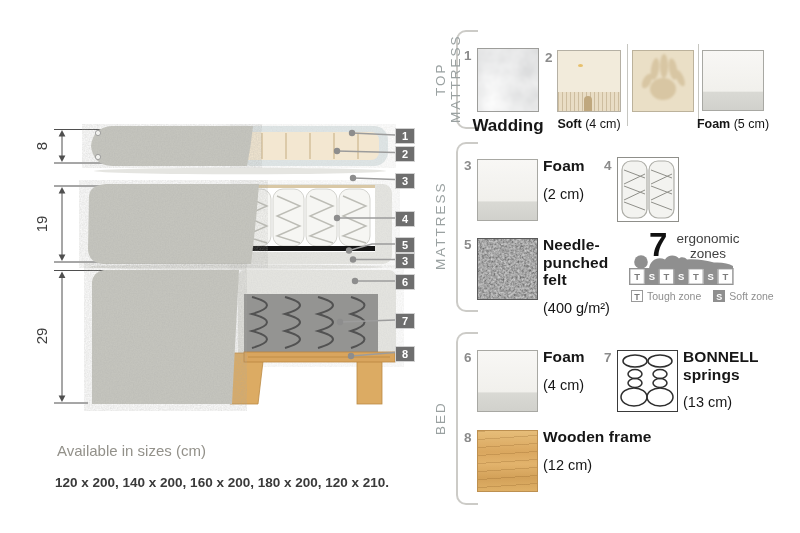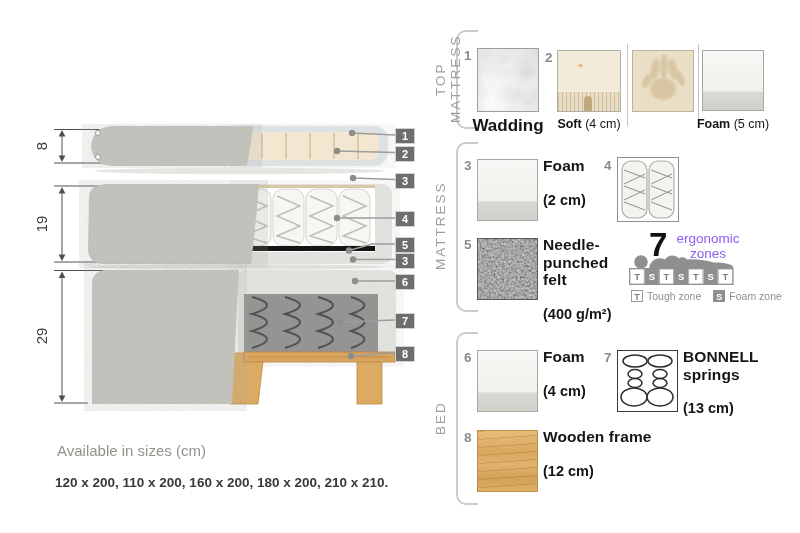--- a/index.html
+++ b/index.html
@@ -20,28 +20,28 @@
   .latex-notch{position:absolute;left:26px;bottom:0;width:8px;height:15px;background:#c0a87e;
     border-radius:4px 4px 0 0;}
   .latex-dot{position:absolute;left:20px;top:13px;width:5px;height:3px;background:#e7c06c;border-radius:50%;}
   .sw-memory{background:#eadfc6;border:1px solid #bcb29b;}
   .sw-wood{background:linear-gradient(180deg,#e6bd79 0%,#daa75f 35%,#e2b36c 55%,#d3a159 78%,#dfb066 100%);
     border:1px solid #bd9050;}
   .wood-grain{position:absolute;inset:0;
     background:repeating-linear-gradient(176deg,rgba(125,80,25,.22) 0 1px,rgba(0,0,0,0) 1px 8px);}
   .cap{position:absolute;font-size:15.5px;color:#161616;line-height:1.13;}
   .cap b{font-weight:bold;letter-spacing:.1px;}
-  .cap .dt{display:block;font-weight:bold;font-size:14.5px;margin-top:17px;}
+  .cap .dt{display:block;font-weight:normal;font-size:14.5px;margin-top:11px;}
   .capc{position:absolute;text-align:center;font-size:12.5px;color:#161616;line-height:1.15;}
   .capc b{font-weight:bold;}
   .nowrap{white-space:nowrap;}
   .vdiv{position:absolute;width:1px;top:44px;height:82px;background:#c6c6c1;}
   .wadding-cap{font-size:17px;font-weight:bold;}
   .big7{position:absolute;font-size:33px;font-weight:bold;color:#111;line-height:1;}
-  .ergo-cap{position:absolute;width:74px;text-align:center;font-size:13.5px;color:#8b5cf6;line-height:1.1;}
+  .ergo-cap{position:absolute;width:74px;text-align:center;font-size:13.5px;color:#404040;line-height:1.1;}
   .zone-legend{position:absolute;display:flex;align-items:center;gap:4px;
     font-size:10.5px;color:#8f8f8f;}
   .zkey{display:inline-block;width:12px;height:12px;line-height:12px;text-align:center;
     font-size:9px;font-weight:bold;box-sizing:border-box;}
   .zkey.t{background:#fff;border:1px solid #9a9a9a;color:#7c7c7c;}
   .zkey.s{background:#8f8f8f;border:1px solid #8f8f8f;color:#fff;margin-left:8px;}
   
   .callout{position:absolute;width:18px;height:14px;background:#6e6e6e;border:1px solid #d2d2d2;
     color:#fff;font-size:11px;font-weight:bold;text-align:center;line-height:14px;box-sizing:content-box;}
   
@@ -177,21 +177,21 @@
   <div class="callout" style="left:395px;top:145.5px">2</div>
   <div class="callout" style="left:395px;top:172.5px">3</div>
   <div class="callout" style="left:395px;top:211px">4</div>
   <div class="callout" style="left:395px;top:237px">5</div>
   <div class="callout" style="left:395px;top:252.5px">3</div>
   <div class="callout" style="left:395px;top:274px">6</div>
   <div class="callout" style="left:395px;top:313px">7</div>
   <div class="callout" style="left:395px;top:345.5px">8</div>
 
   <div class="sizes-title">Available in sizes (cm)</div>
-  <div class="sizes-list">120 x 200, 110 x 200, 160 x 200, 180 x 200, 210 x 210.</div>
+  <div class="sizes-list">120 x 200, 140 x 200, 160 x 200, 180 x 200, 120 x 210.</div>
 
   <div class="bracket" style="left:456px;top:30px;height:99px"></div>
   <div class="sec-label" style="left:433px;top:28px;height:102px">TOP MATTRESS</div>
 
   <div class="num" style="left:464px;top:48px">1</div>
   <div class="swatch" style="left:477px;top:48px;width:62px;height:64px;border-color:#9d9d9a;background:#fff">
     <svg width="60" height="62" style="display:block">
       <filter id="wad">
           <feTurbulence type="fractalNoise" baseFrequency="0.025" numOctaves="4" seed="11"></feTurbulence>
         <feColorMatrix type="matrix" values="0 0 0 0 0.55  0 0 0 0 0.56  0 0 0 0 0.57  0 0 0 0.85 0"></feColorMatrix>
@@ -297,21 +297,21 @@
       <text x="59.2" y="30" fill="#ffffff">S</text>
       <text x="73.9" y="30" fill="#7c7c7c">T</text>
       <text x="88.6" y="30" fill="#ffffff">S</text>
       <text x="103.3" y="30" fill="#7c7c7c">T</text>
     </g>
   </svg>
   <div class="zone-legend" style="left:631px;top:290px">
     <span class="zkey t">T</span>
     <span>Tough zone</span>
     <span class="zkey s">S</span>
-    <span>Foam zone</span>
+    <span>Soft zone</span>
   </div>
 
   <div class="bracket" style="left:456px;top:332px;height:173px"></div>
   <div class="sec-label" style="left:433px;top:330px;height:176px">BED</div>
 
   <div class="num" style="left:464px;top:350px">6</div>
   <div class="swatch sw-foam" style="left:477px;top:350px"></div>
   <div class="cap" style="left:543px;top:348px;width:70px">
     <b>Foam</b><span class="dt">(4 cm)</span>
   </div>

